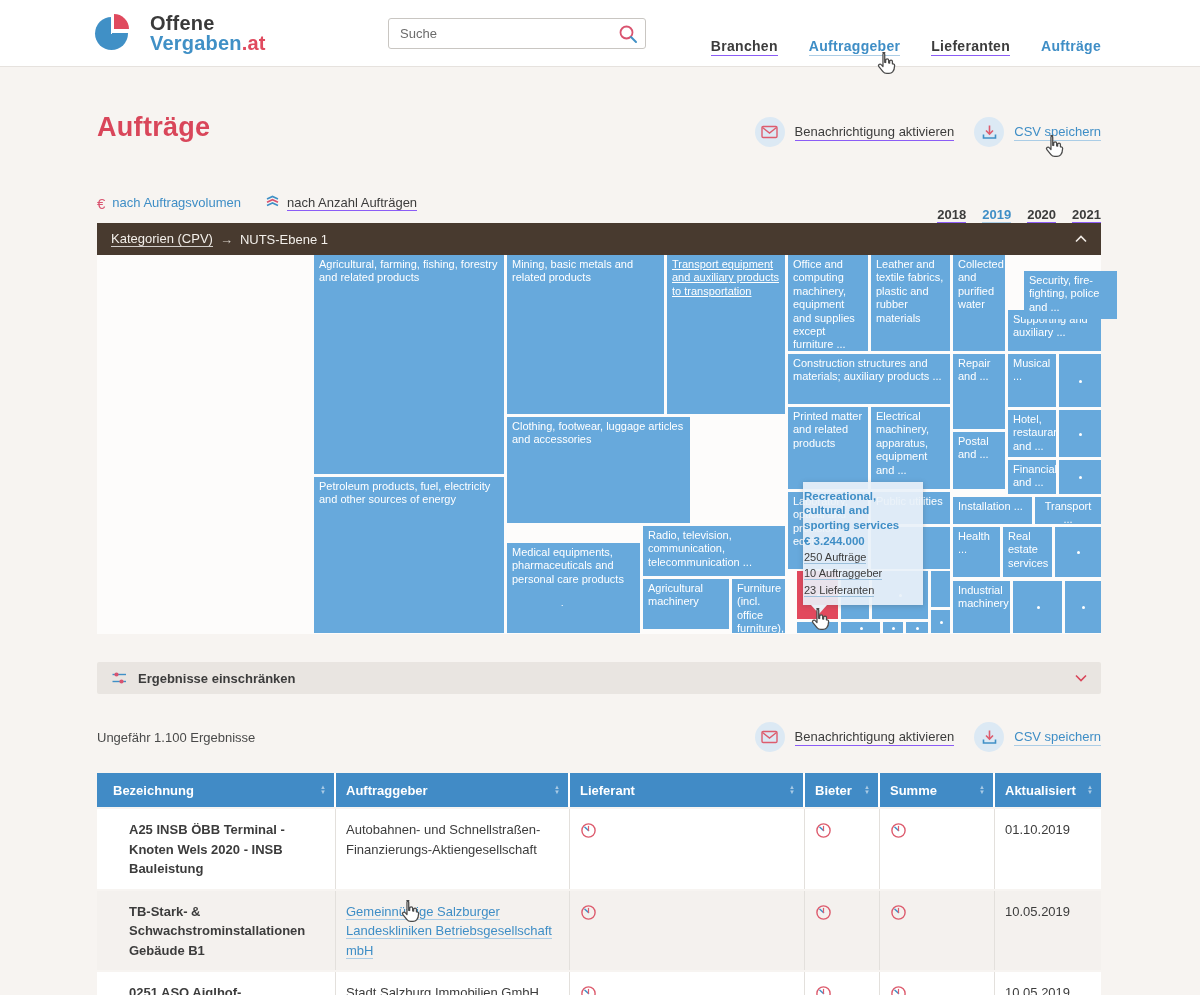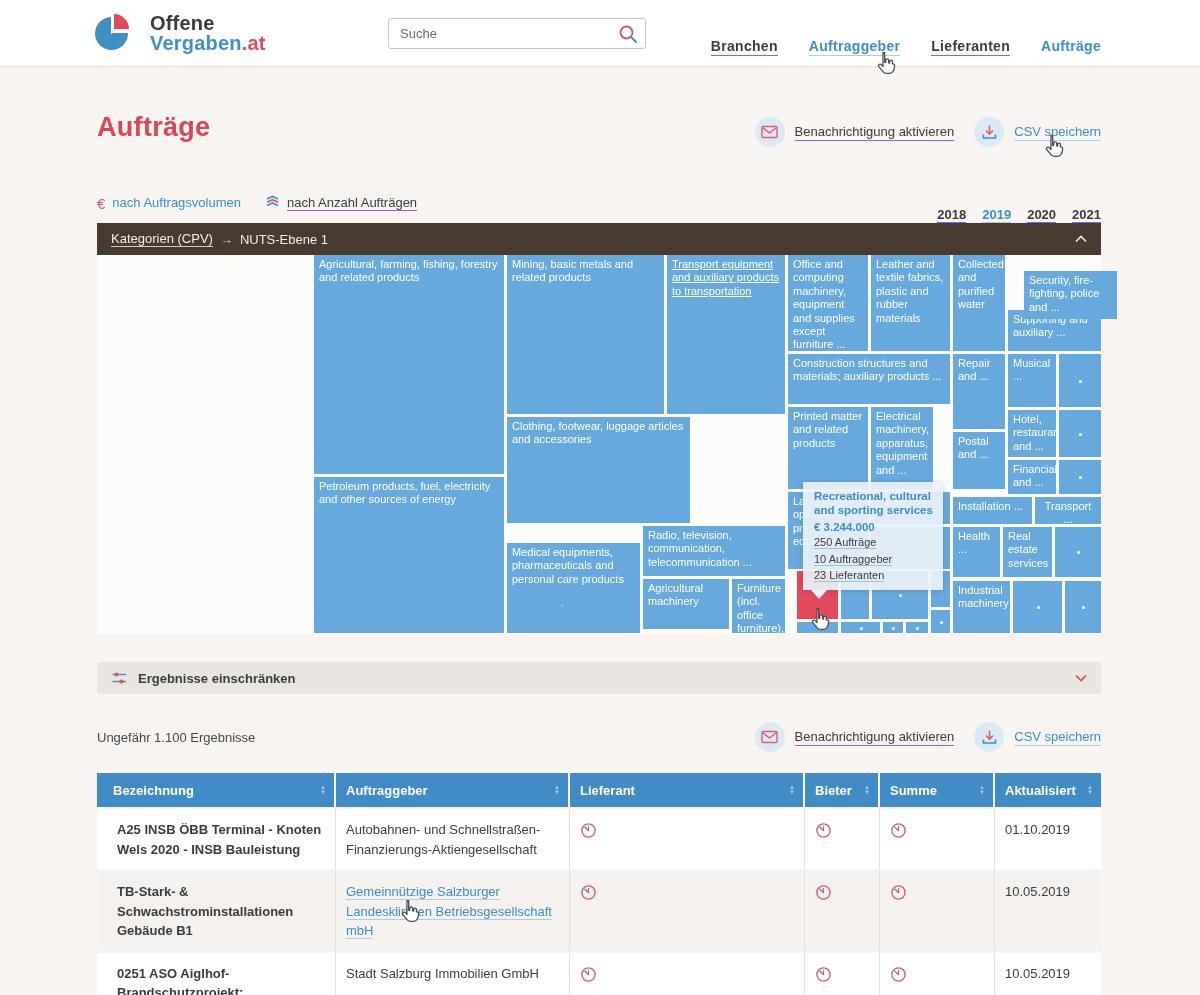--- a/index.html
+++ b/index.html
@@ -50,22 +50,22 @@
   .tm-panel { position:absolute; left:97px; top:223px; width:1004px; z-index:1; }
   .tm-head { height:32px; background:#483a2f; color:#f3efea; display:flex; align-items:center; padding:0 14px; font-size:13px; }
   .tm-head .crumb1 { border-bottom:1px solid rgba(255,255,255,.75); cursor:pointer; }
   .tm-head .arrow { margin:0 7px; color:#d8d2ca; }
   .tm-head .collapse { margin-left:auto; cursor:pointer; display:flex; align-items:center; }
   .tm-map { position:relative; width:1004px; height:379px; background:#fdfcfb; }
   .cell { position:absolute; background:#67a9dc; color:#fff; font-size:11px; line-height:1.22; padding:3px 5px; overflow:hidden; cursor:pointer; }
   .cell.red { background:#e2495d; }
   .cell .dot { position:absolute; left:50%; top:50%; width:3px; height:3px; margin:-1px 0 0 -1px; border-radius:50%; background:#fff; }
 
-  .tooltip { position:absolute; left:706px; top:227px; width:140px; background:rgba(233,241,249,.92); z-index:20;
-             padding:7px 9px 8px 11px; box-shadow:0 1px 5px rgba(60,60,60,.25); font-size:11px; }
+  .tooltip { position:absolute; left:706px; top:227px; width:120px; background:rgba(233,241,249,.92); z-index:20;
+             padding:7px 9px 8px 1px; box-shadow:0 1px 5px rgba(60,60,60,.25); font-size:11px; }
   .tooltip .tt-title { color:#3f8ec6; font-weight:700; font-size:11.5px; line-height:1.25; }
   .tooltip .tt-amount { color:#3f8ec6; font-weight:700; margin-top:3px; font-size:11.5px; }
   .tooltip .tt-link { display:table; color:#3c3c3c; border-bottom:1px solid #9cc0dc; margin-top:3.5px; cursor:pointer; }
   .tooltip .tail { position:absolute; left:8px; top:100%; width:0; height:0; border:8px solid transparent; border-top:9px solid #e9f0f7; }
 
   
   .restrict { position:absolute; left:97px; top:662px; width:1004px; height:32px; background:#e9e5e1; border-radius:2px;
               display:flex; align-items:center; padding:0 14px; gap:10px; cursor:pointer; }
   .restrict .rlabel { font-size:13px; font-weight:700; color:#3c3c3c; }
   .restrict .chev { margin-left:auto; display:flex; align-items:center; }
@@ -78,21 +78,21 @@
   
   .table { position:absolute; left:97px; top:773px; width:1004px; font-size:13px; }
   .t-head { display:grid; grid-template-columns:239px 234px 235px 75px 115px 106px; height:34px; }
   .th { background:#418bc6; color:#fff; font-weight:700; display:flex; align-items:center; padding:0 8px 0 10px; border-right:2px solid #fff; cursor:pointer; }
   .th:first-child { padding-left:16px; }
   .th:last-child { border-right:none; }
   .th .sort { margin-left:auto; display:flex; flex-direction:column; line-height:5px; font-size:6px; color:rgba(255,255,255,.55); padding-left:6px; }
   .t-row { display:grid; grid-template-columns:239px 234px 235px 75px 115px 106px; background:#fff; border-top:2px solid #f7f4f1; }
   .t-row.alt { background:#f4f1ee; }
   .td { padding:11px 10px 10px 10px; border-right:1px solid #e3e0dc; line-height:1.5; }
-  .td:first-child { padding-left:20px; font-weight:700; color:#3c3c3c; }
+  .td:first-child { padding-left:32px; font-weight:700; color:#3c3c3c; }
   .td:last-child { border-right:none; }
   .cell-link { color:#3f8ec6; border-bottom:1px solid #abcde6; cursor:pointer; }
   .clock { width:17px; height:17px; display:inline-block; margin-top:2px; }
 
   .cursor { position:absolute; z-index:60; pointer-events:none; }
 </style>
 </head>
 <body>
 
 <div class="page">
@@ -223,21 +223,21 @@
         <div class="cell" style="left: 691px; top: 237px; width: 80px; height: 77px;"><span class="cell-label">Laboratory, optical and precision equipments ...</span></div>
         <div class="cell" style="left: 962px; top: 205px; width: 42px; height: 34px;">
           <span class="dot"></span>
         </div>
         <div class="cell" style="left: 911px; top: 205px; width: 48px; height: 34px;"><span class="cell-label">Financial and ...</span></div>
         <div class="cell" style="left: 962px; top: 155px; width: 42px; height: 47px;">
           <span class="dot"></span>
         </div>
         <div class="cell" style="left: 911px; top: 155px; width: 48px; height: 47px;"><span class="cell-label">Hotel, restaurant and ...</span></div>
         <div class="cell" style="left: 856px; top: 177px; width: 52px; height: 57px;"><span class="cell-label">Postal and ...</span></div>
-        <div class="cell" style="left: 774px; top: 152px; width: 62px; height: 82px;"><span class="cell-label">Electrical machinery, apparatus, equipment and ...</span></div>
+        <div class="cell" style="left: 774px; top: 152px; width: 79px; height: 82px;"><span class="cell-label">Electrical machinery, apparatus, equipment and ...</span></div>
         <div class="cell" style="left: 691px; top: 152px; width: 80px; height: 82px;"><span class="cell-label">Printed matter and related products</span></div>
         <div class="cell" style="left: 962px; top: 99px; width: 42px; height: 53px;">
           <span class="dot"></span>
         </div>
         <div class="cell" style="left: 911px; top: 99px; width: 48px; height: 53px;"><span class="cell-label">Musical ...</span></div>
         <div class="cell" style="left: 856px; top: 99px; width: 52px; height: 75px;"><span class="cell-label">Repair and ...</span></div>
         <div class="cell" style="left: 691px; top: 99px; width: 162px; height: 50px;"><span class="cell-label">Construction structures and materials; auxiliary products ...</span></div>
         <div class="cell" style="left: 911px; top: 55px; width: 93px; height: 41px;"><span class="cell-label">Supporting and auxiliary ...</span></div>
         <div class="cell" style="left: 911px; top: 16px; width: 93px; height: 48px; margin-left: 16px;"><span class="cell-label">Security, fire-fighting, police and ...</span></div>
         <div class="cell" style="left: 774px; top: 0px; width: 79px; height: 96px;"><span class="cell-label">Leather and textile fabrics, plastic and rubber materials</span></div>

